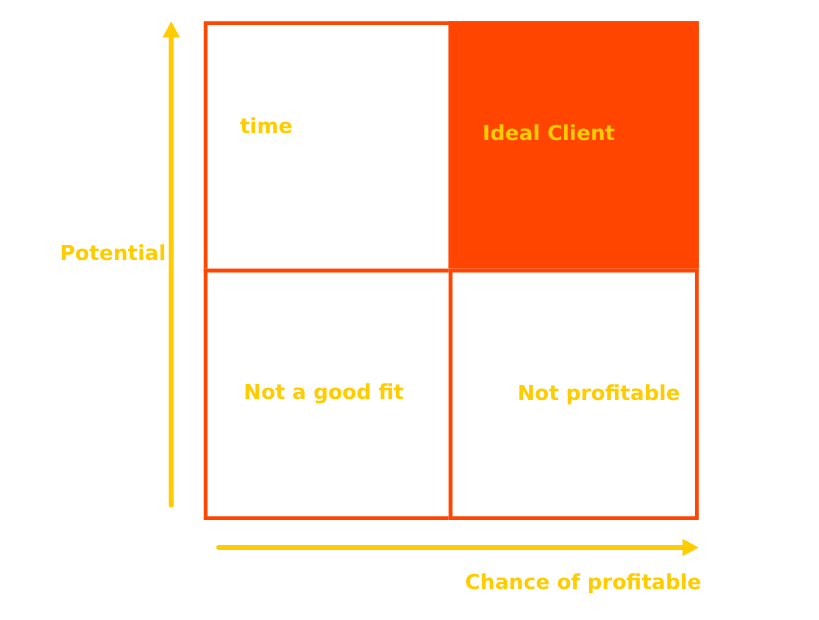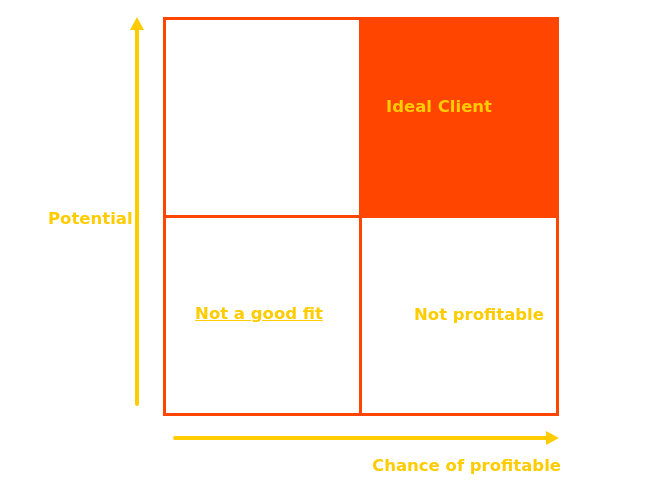--- a/index.html
+++ b/index.html
@@ -24,21 +24,22 @@
     <polygon points="559,438 546,431 546,445" fill="#FFCC00"></polygon>
   </g>
 </svg>
 
 <div class="cell" style="left:163px; top:17px; width:199px; height:201px;"></div>
 <div class="cell" style="left:359px; top:17px; width:200px; height:201px; background:#FF4500;"></div>
 <div class="cell" style="left:163px; top:215px; width:199px; height:201px;"></div>
 <div class="cell" style="left:359px; top:215px; width:200px; height:201px;"></div>
 
 <div class="lbl" style="left:192px; top:88px;">
+  <div>time</div>
 </div>
 <div class="lbl" style="left:359px; width:160px; text-align:center; top:94px;">Ideal Client</div>
-<div class="lbl" style="left:163px; width:192px; text-align:center; top:301px;text-decoration:underline;">Not a good fit</div>
+<div class="lbl" style="left:163px; width:192px; text-align:center; top:301px;">Not a good fit</div>
 <div class="lbl" style="left:359px; width:240px; text-align:center; top:302px;">Not profitable</div>
 
-<div class="lbl" style="left:48px; top:190px;margin-top:16px;">
+<div class="lbl" style="left:48px; top:190px;">
   <div>Potential</div>
 </div>
 <div class="lbl" style="right:94px; top:453px; text-align:right;">Chance of profitable</div>
 
 </body></html>

